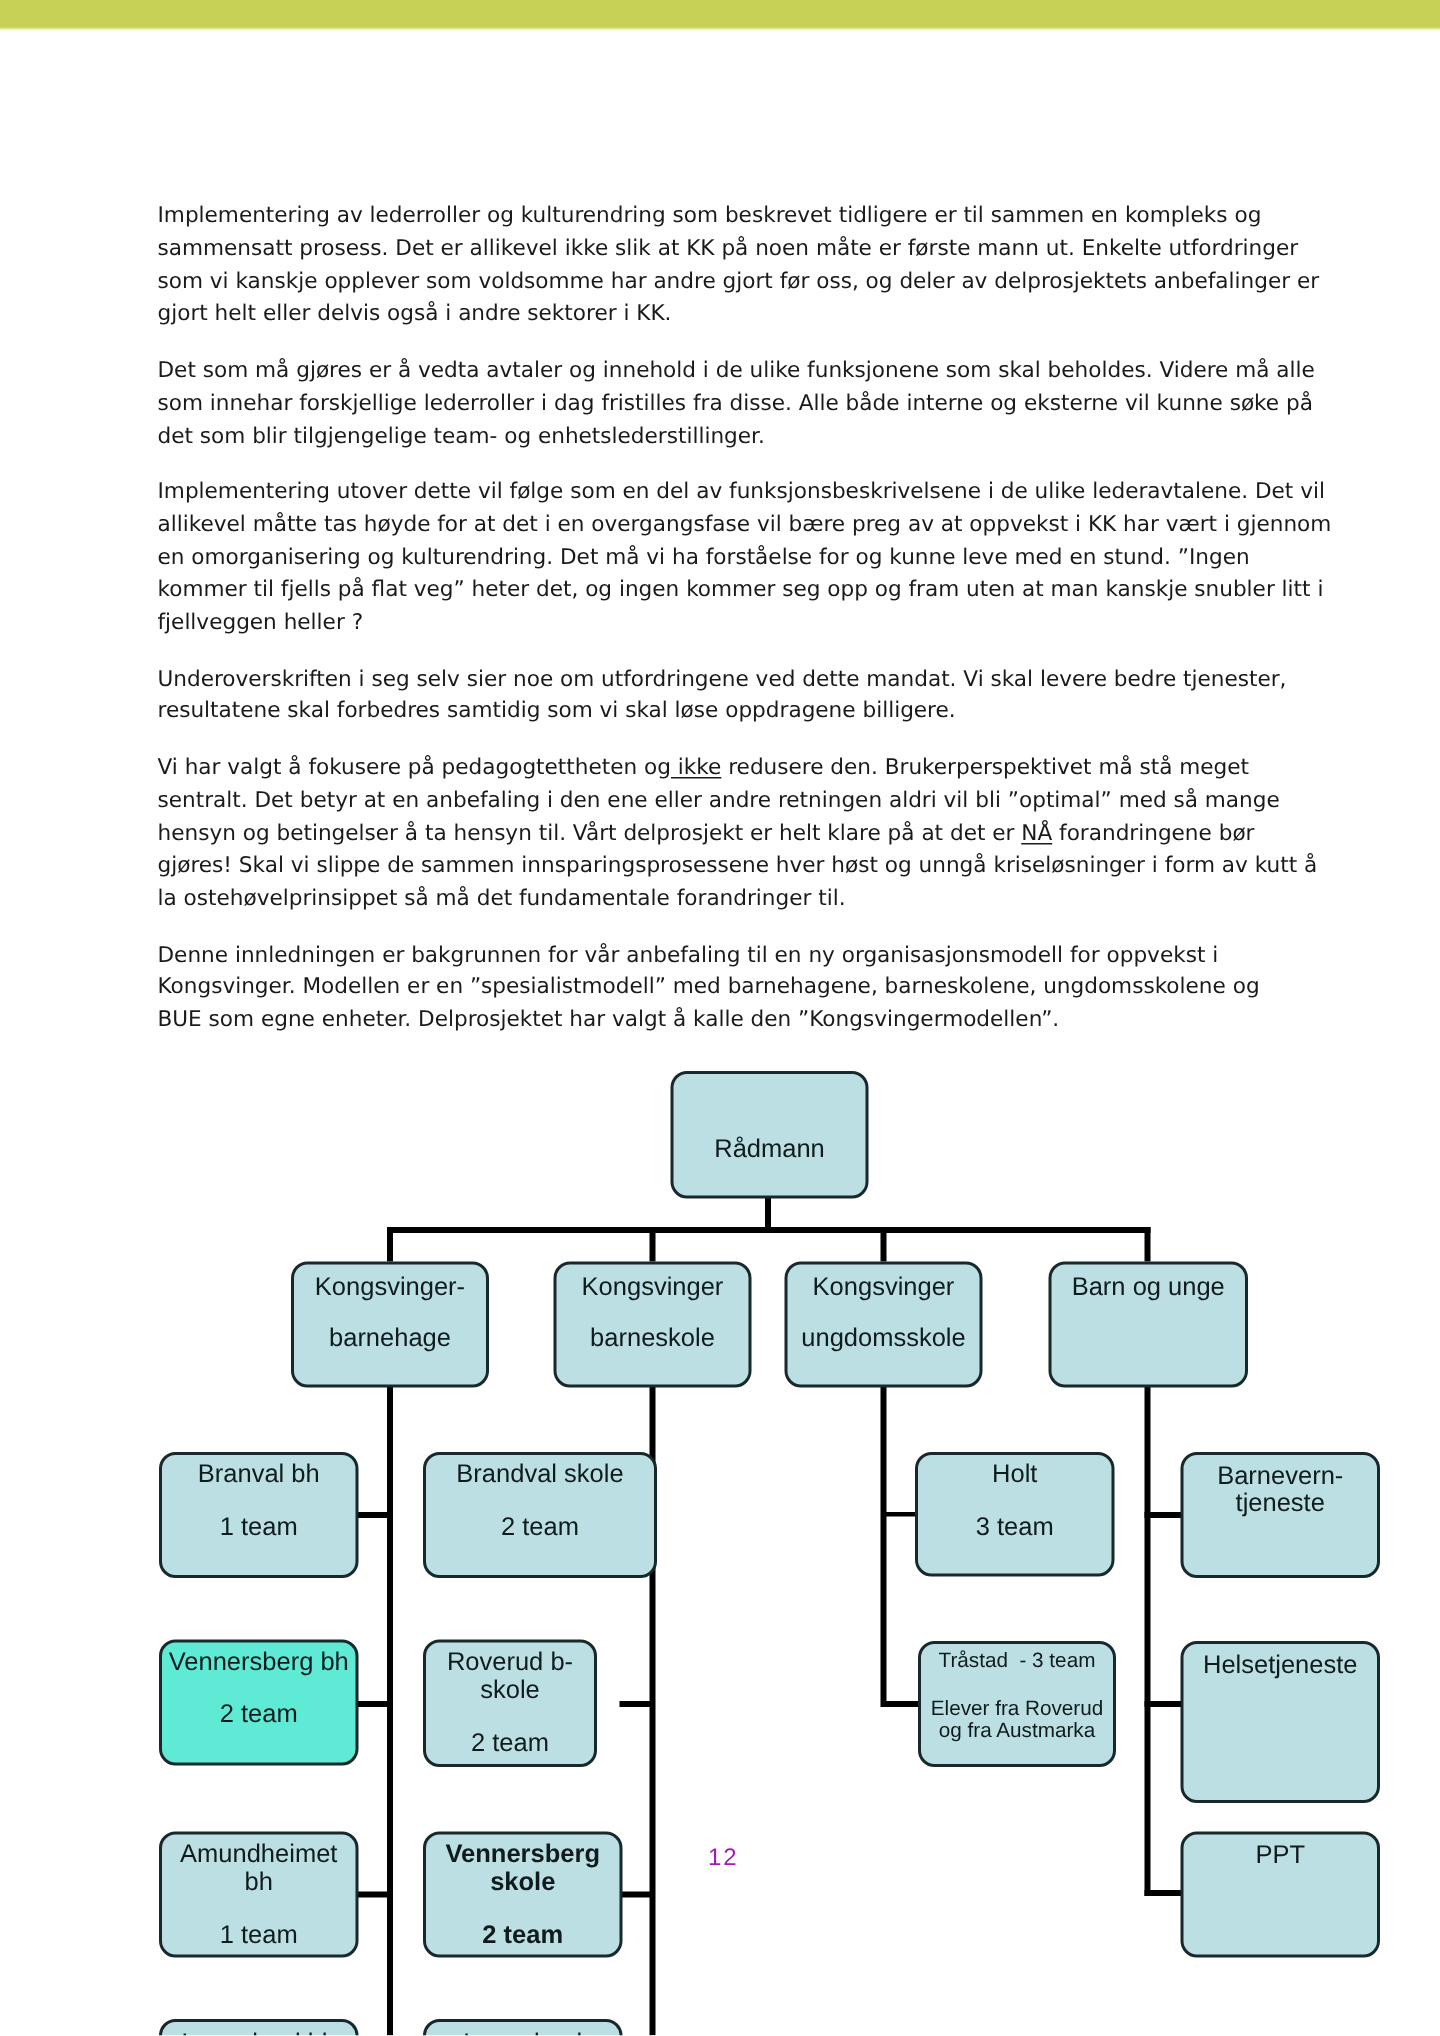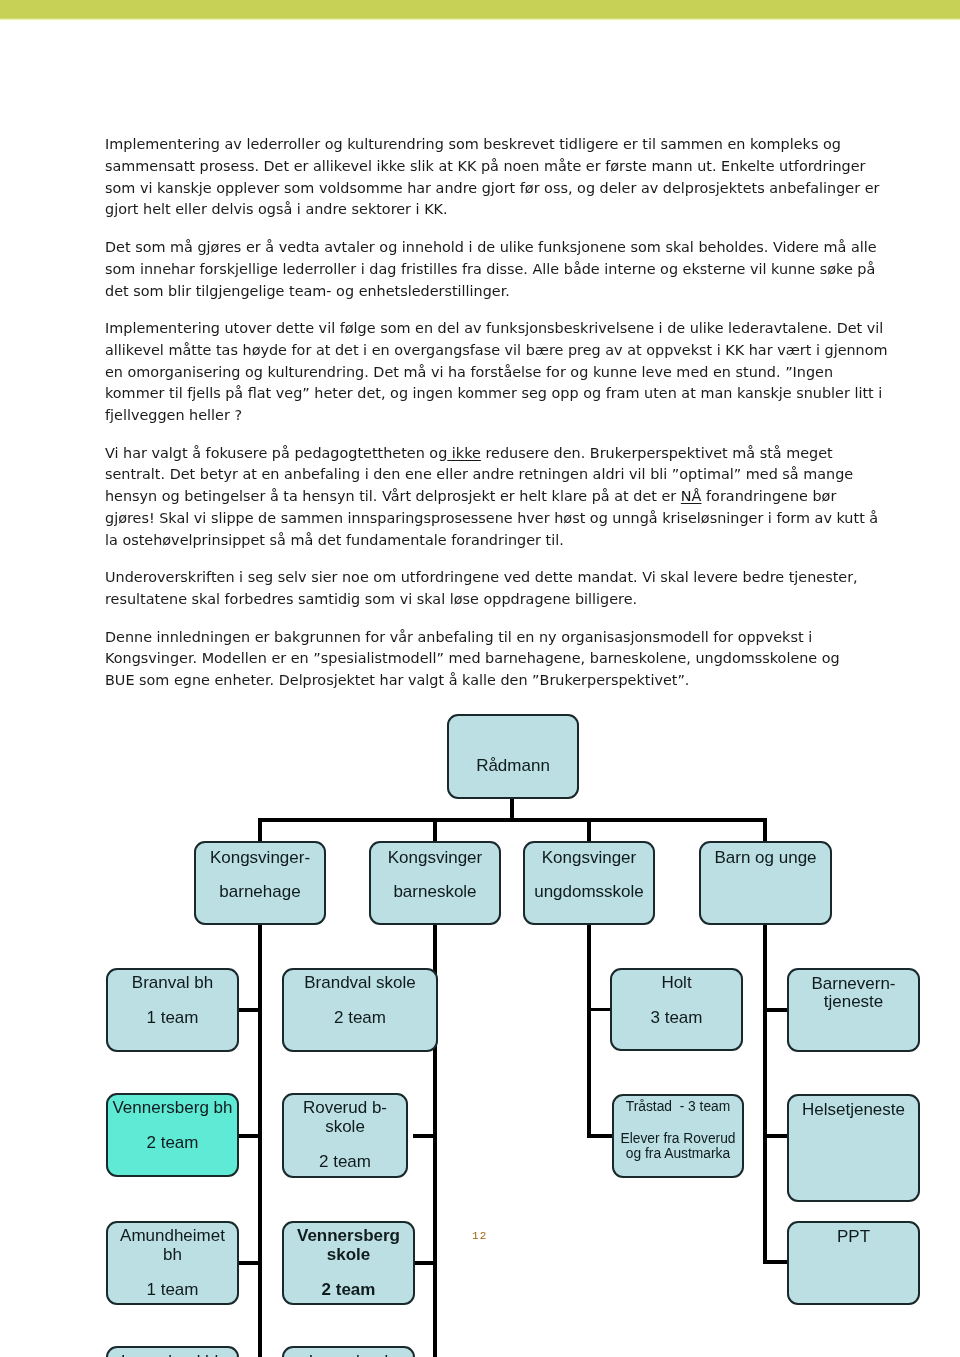--- a/index.html
+++ b/index.html
@@ -17,22 +17,22 @@
   .para .ln{display:block;}
   .para u{text-decoration:underline;text-underline-offset:2px;text-decoration-thickness:1.2px;}
 
   .chart{position:absolute;left:0;top:0;width:960px;height:1357px;
          font-family:"Liberation Sans",sans-serif;}
   .node{position:absolute;box-sizing:border-box;background:#bbdfe3;border:2px solid #18282b;
         border-radius:11px;overflow:hidden;}
   .node .nline{position:absolute;left:0;right:0;text-align:center;color:#101b1d;
                white-space:pre;line-height:0;}
   .conn{position:absolute;background:#000;}
-  .pagenum{position:absolute;left:472px;top:1230px;font-size:11px;color:#a16207;
-           font-family:Liberation Mono, monospace;letter-spacing:1.2px;}
+  .pagenum{position:absolute;left:472px;top:1230px;font-size:16px;color:#a21caf;
+           font-family:Liberation Sans, sans-serif;letter-spacing:1.2px;}
 </style>
 </head>
 <body>
 
 <div class="page">
   <div class="topband" style="background: rgb(199, 209, 86);"></div>
   <div class="topfade" style="background: linear-gradient(rgb(199, 209, 86) 0%, rgb(253, 255, 232) 55%, rgb(255, 255, 255) 100%);"></div>
 
   <div class="body-text" id="bodytext" style="color: rgb(26, 26, 26);">
       <p class="para">
@@ -47,34 +47,34 @@
         <span class="ln"><span>det som blir tilgjengelige team- og enhetslederstillinger.</span></span>
       </p>
       <p class="para">
         <span class="ln"><span>Implementering utover dette vil følge som en del av funksjonsbeskrivelsene i de ulike lederavtalene. Det vil</span></span>
         <span class="ln"><span>allikevel måtte tas høyde for at det i en overgangsfase vil bære preg av at oppvekst i KK har vært i gjennom</span></span>
         <span class="ln"><span>en omorganisering og kulturendring. Det må vi ha forståelse for og kunne leve med en stund. ”Ingen</span></span>
         <span class="ln"><span>kommer til fjells på flat veg” heter det, og ingen kommer seg opp og fram uten at man kanskje snubler litt i</span></span>
         <span class="ln"><span>fjellveggen heller ?</span></span>
       </p>
       <p class="para">
+        <span class="ln"><span>Underoverskriften i seg selv sier noe om utfordringene ved dette mandat. Vi skal levere bedre tjenester,</span></span>
+        <span class="ln"><span>resultatene skal forbedres samtidig som vi skal løse oppdragene billigere.</span></span>
+      </p>
+      <p class="para">
         <span class="ln"><span>Vi har valgt å fokusere på pedagogtettheten og</span><u> ikke</u><span> redusere den. Brukerperspektivet må stå meget</span></span>
         <span class="ln"><span>sentralt. Det betyr at en anbefaling i den ene eller andre retningen aldri vil bli ”optimal” med så mange</span></span>
         <span class="ln"><span>hensyn og betingelser å ta hensyn til. Vårt delprosjekt er helt klare på at det er </span><u>NÅ</u><span> forandringene bør</span></span>
         <span class="ln"><span>gjøres! Skal vi slippe de sammen innsparingsprosessene hver høst og unngå kriseløsninger i form av kutt å</span></span>
         <span class="ln"><span>la ostehøvelprinsippet så må det fundamentale forandringer til.</span></span>
       </p>
       <p class="para">
-        <span class="ln"><span>Underoverskriften i seg selv sier noe om utfordringene ved dette mandat. Vi skal levere bedre tjenester,</span></span>
-        <span class="ln"><span>resultatene skal forbedres samtidig som vi skal løse oppdragene billigere.</span></span>
-      </p>
-      <p class="para">
         <span class="ln"><span>Denne innledningen er bakgrunnen for vår anbefaling til en ny organisasjonsmodell for oppvekst i</span></span>
         <span class="ln"><span>Kongsvinger. Modellen er en ”spesialistmodell” med barnehagene, barneskolene, ungdomsskolene og</span></span>
-        <span class="ln"><span>BUE som egne enheter. Delprosjektet har valgt å kalle den ”Brukerperspektivet”.</span></span>
+        <span class="ln"><span>BUE som egne enheter. Delprosjektet har valgt å kalle den ”Kongsvingermodellen”.</span></span>
       </p>
     </div>
 
   <div class="chart" id="chart">
       <div class="conn" style="background: rgb(0, 0, 0); left: 510.3px; top: 797px; width: 3.8px; height: 23px;"></div>
       <div class="conn" style="background: rgb(0, 0, 0); left: 258px; top: 818px; width: 508.9px; height: 3.8px;"></div>
       <div class="conn" style="background: rgb(0, 0, 0); left: 258px; top: 818px; width: 3.8px; height: 23px;"></div>
       <div class="conn" style="background: rgb(0, 0, 0); left: 433px; top: 818px; width: 3.8px; height: 23px;"></div>
       <div class="conn" style="background: rgb(0, 0, 0); left: 587.3px; top: 818px; width: 3.8px; height: 23px;"></div>
       <div class="conn" style="background: rgb(0, 0, 0); left: 763.4px; top: 818px; width: 3.8px; height: 23px;"></div>
@@ -125,21 +125,21 @@
         <div class="nline" style="font-size: 17px; top: 67.225px;">1 team</div>
       </div>
       <div class="node" style="left: 106px; top: 1346px; width: 133px; height: 84px; background: rgb(187, 223, 227); border-color: rgb(24, 40, 43);">
         <div class="nline" style="font-size: 17px; top: 14.125px;">Langeland bh</div>
         <div class="nline" style="font-size: 17px; top: 49.125px;">1 team</div>
       </div>
       <div class="node" style="left: 282px; top: 968px; width: 156px; height: 84px; background: rgb(187, 223, 227); border-color: rgb(24, 40, 43);">
         <div class="nline" style="font-size: 17px; top: 13.225px;">Brandval skole</div>
         <div class="nline" style="font-size: 17px; top: 48.225px;">2 team</div>
       </div>
-      <div class="node" style="left: 282px; top: 1093px; width: 126px; height: 85px; background: rgb(187, 223, 227); border-color: rgb(24, 40, 43);">
+      <div class="node" style="left: 282px; top: 1093px; width: 116px; height: 85px; background: rgb(187, 223, 227); border-color: rgb(24, 40, 43);">
         <div class="nline" style="font-size: 17px; top: 13.225px;">Roverud b-</div>
         <div class="nline" style="font-size: 17px; top: 32.225px;">skole</div>
         <div class="nline" style="font-size: 17px; top: 67.225px;">2 team</div>
       </div>
       <div class="node" style="left: 282px; top: 1221px; width: 133px; height: 84px; background: rgb(187, 223, 227); border-color: rgb(24, 40, 43); font-weight: bold;">
         <div class="nline" style="font-size: 17px; top: 13.225px;">Vennersberg</div>
         <div class="nline" style="font-size: 17px; top: 32.225px;">skole</div>
         <div class="nline" style="font-size: 17px; top: 67.225px;">2 team</div>
       </div>
       <div class="node" style="left: 282px; top: 1346px; width: 133px; height: 84px; background: rgb(187, 223, 227); border-color: rgb(24, 40, 43);">

